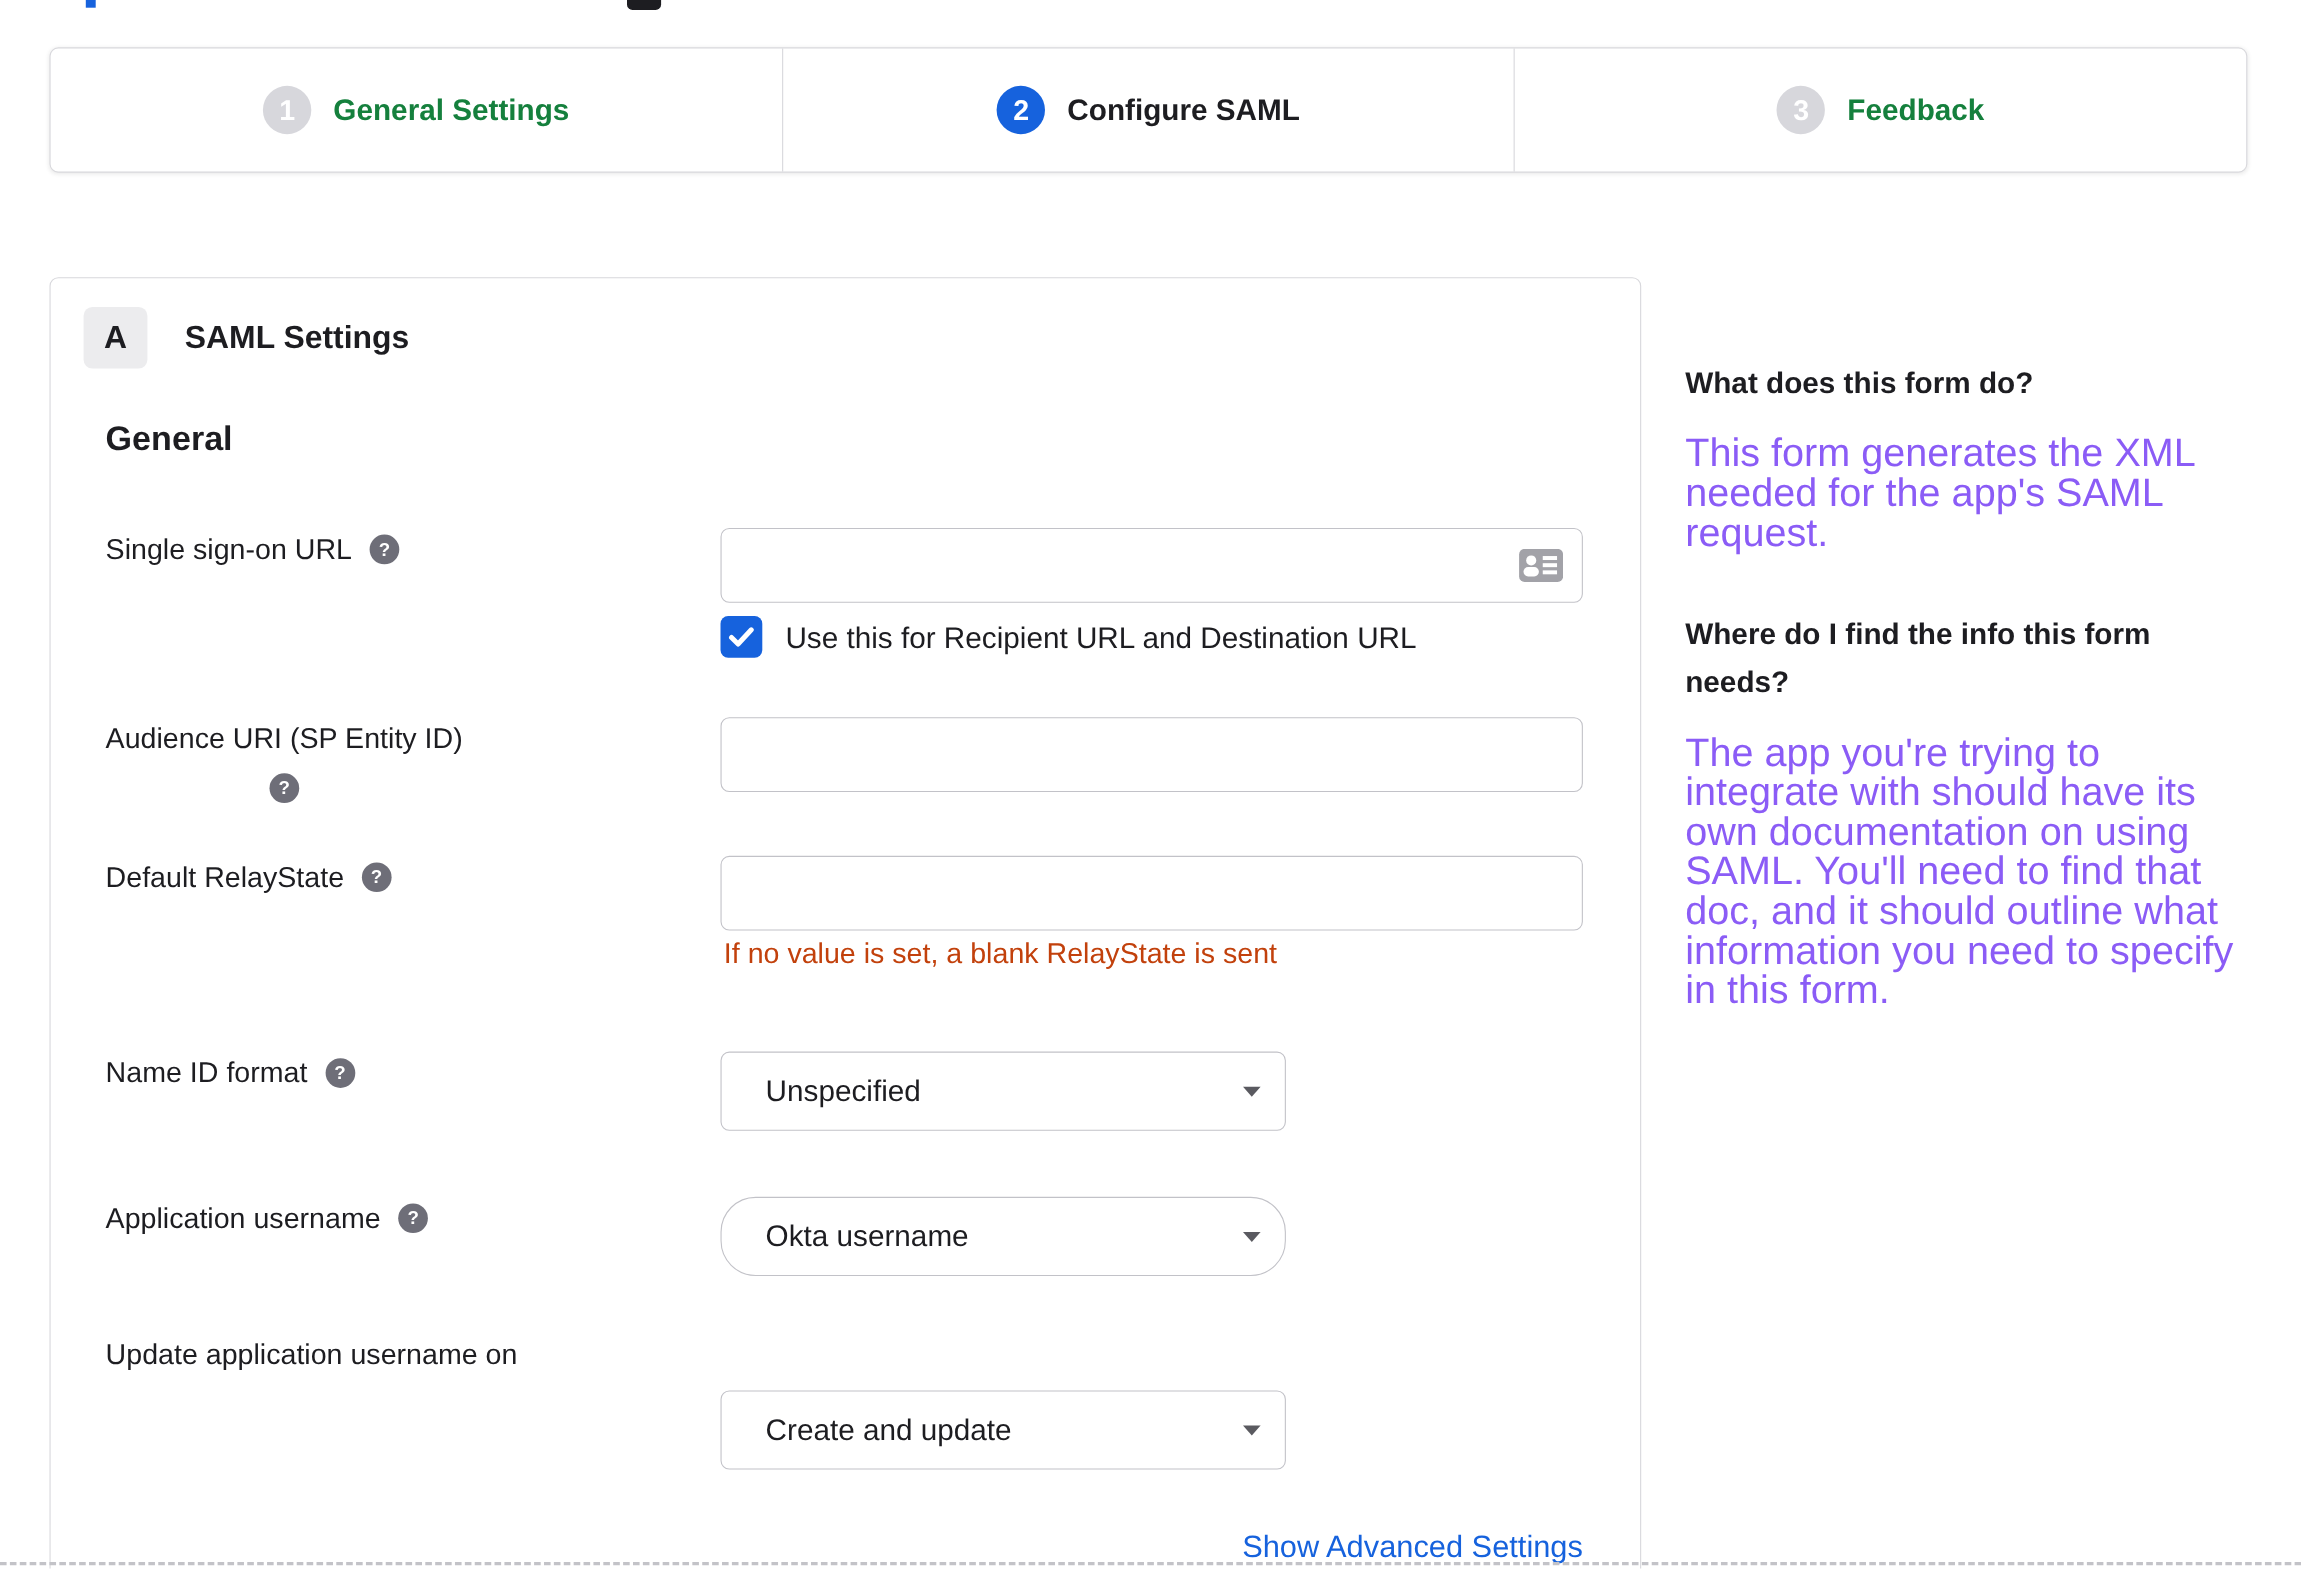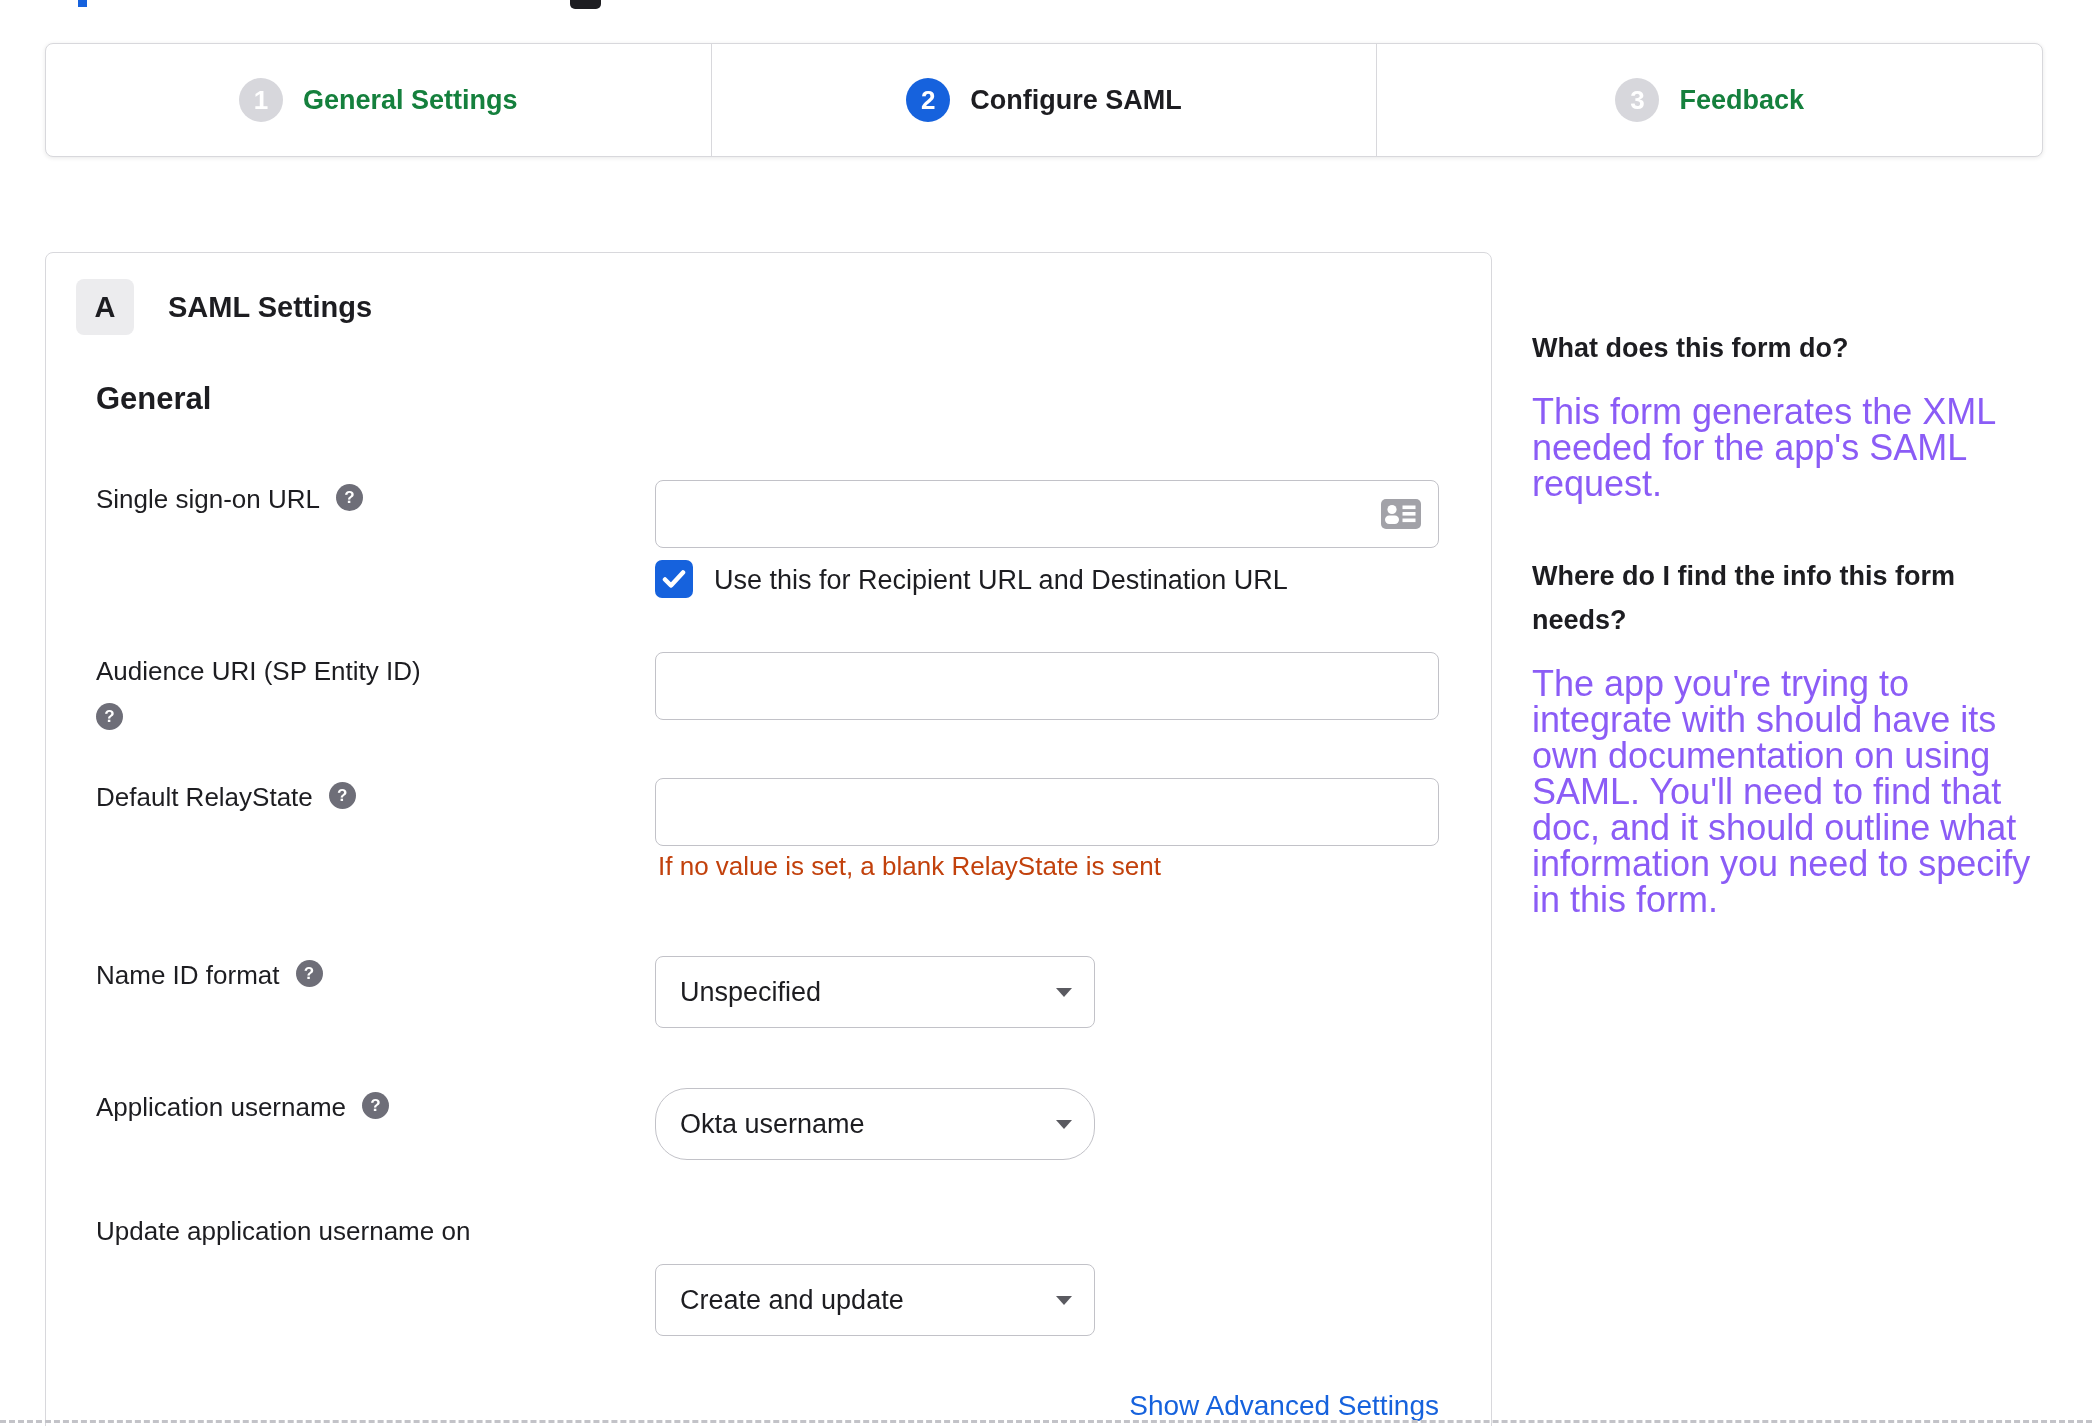--- a/index.html
+++ b/index.html
@@ -43,21 +43,21 @@
     background:#ececee; border-radius:8px;
     display:flex; align-items:center; justify-content:center;
     font-size:29px; font-weight:bold; color:#1d1d21;
   }
   .section-title { position:absolute; left:122px; top:38px; font-size:29px; font-weight:bold; }
   .general-heading { position:absolute; left:50px; top:128px; font-size:31px; font-weight:bold; }
 
   .field-label {
     position:absolute; left:50px;
     font-size:26px; color:#1d1d21;
-    display:flex; gap:16px; white-space:nowrap;
+    display:flex; align-items:center; gap:16px; white-space:nowrap;
   }
   .help-icon {
     width:27px; height:27px; border-radius:50%;
     background:#6e6e78; color:#fff;
     font-size:17px; font-weight:bold;
     display:inline-flex; align-items:center; justify-content:center;
     cursor:pointer; flex:0 0 auto;
   }
 
   .input-wrap { position:absolute; left:609px; width:784px; height:68px; }
@@ -72,24 +72,24 @@
   .checkbox {
     position:absolute; left:609px; width:38px; height:38px;
     background:#1662dd; border-radius:7px;
     display:flex; align-items:center; justify-content:center; cursor:pointer;
   }
   .checkbox-label { position:absolute; left:668px; font-size:27px; }
 
   .helper-text { position:absolute; left:612px; font-size:26px; color:#c2410c; }
 
   .select {
-    position:absolute; left:609px; width:440px; height:72px;
+    position:absolute; left:609px; width:514px; height:72px;
     border:1px solid #c2c2c8; border-radius:8px; background:#fff;
     display:flex; align-items:center; justify-content:space-between;
-    padding:0 22px 0 24px; font-size:27px; cursor:pointer;
+    padding:0 22px 0 40px; font-size:27px; cursor:pointer;
   }
   .caret {
     width:0; height:0;
     border-left:8px solid transparent; border-right:8px solid transparent;
     border-top:9px solid #5a5a60;
   }
 
   .advanced-link {
     position:absolute; left:609px; top:1093px; width:784px;
     text-align:right; font-size:28px; color:#1662dd; cursor:pointer; text-decoration:none;margin-top:44px;

